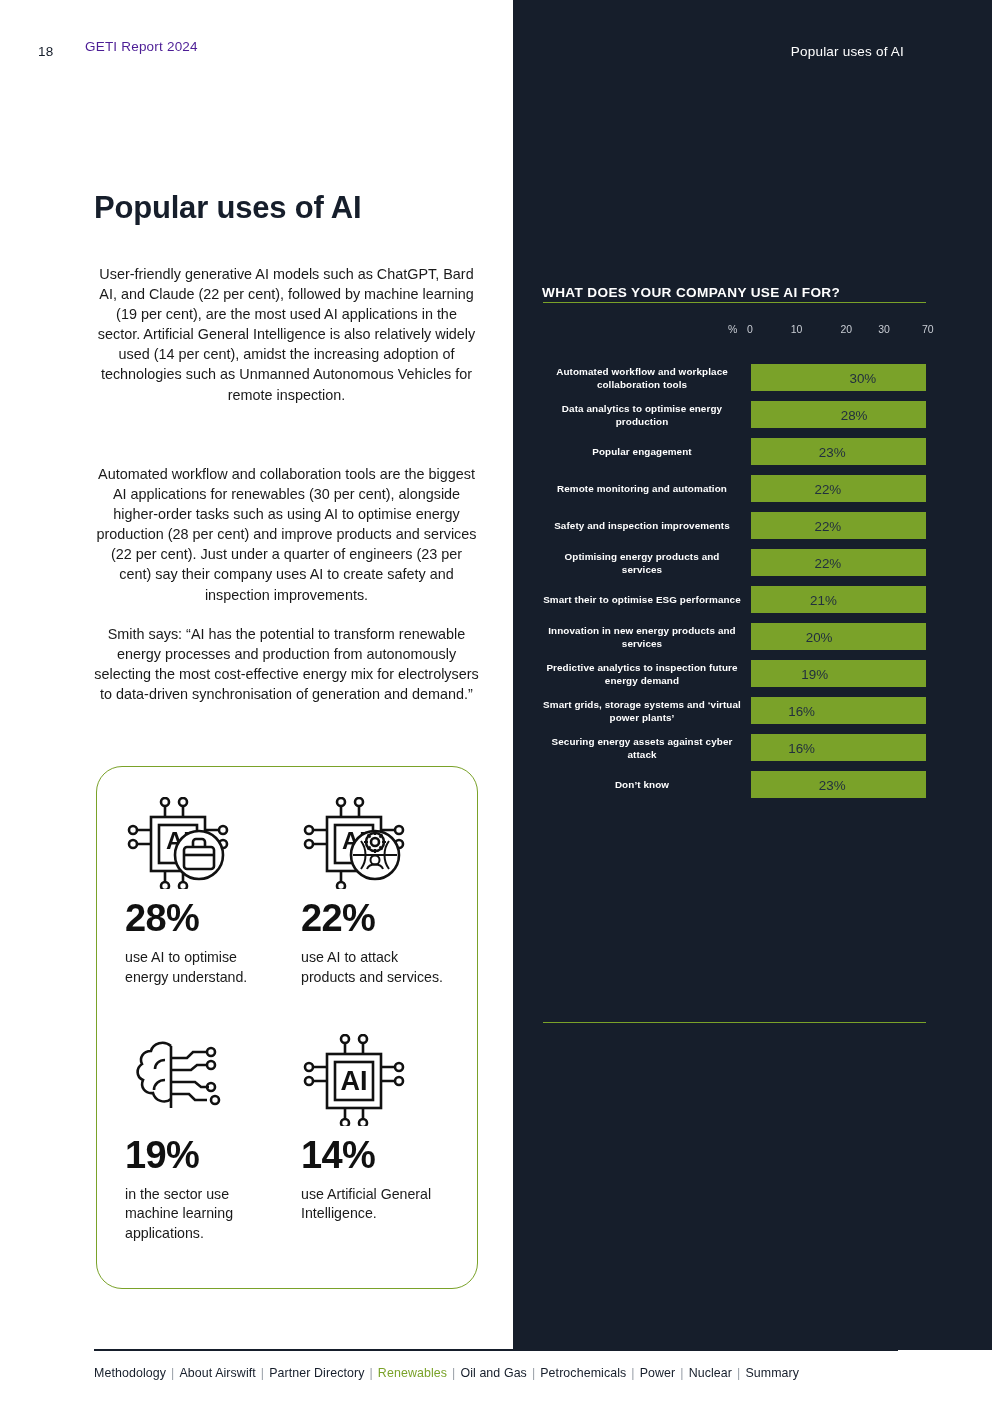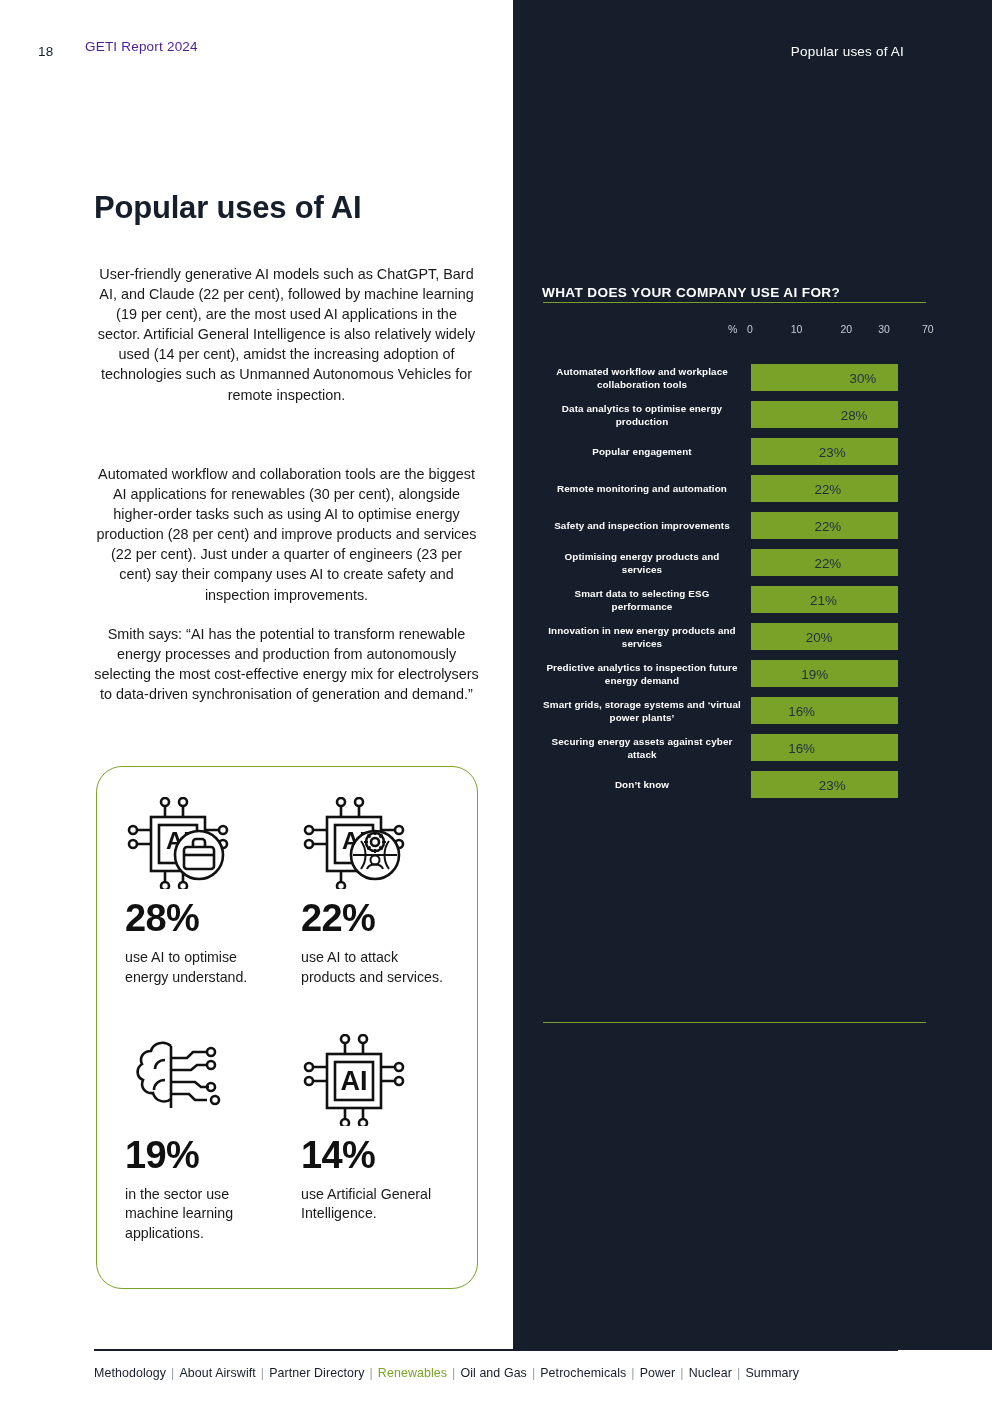--- a/index.html
+++ b/index.html
@@ -176,21 +176,21 @@
     width: 198px;
     font-size: 9.9px;
     font-weight: bold;
     line-height: 13.2px;
     color: #ffffff;
     letter-spacing: .1px;
   }
   .bar-track {
     position: relative;
     margin-left: 208px;
-    width: 147px;
+    width: 175px;
     height: 27px;
   }
   .bar-fill {
     position: absolute;
     inset: 0;
     background: #7AA229;
   }
   .bar-value {
     position: absolute;
     top: 50%;
@@ -397,21 +397,21 @@
         </div>
       </div>
       <div class="bar-row">
         <div class="bar-label">Optimising energy products and services</div>
         <div class="bar-track">
           <div class="bar-fill" style="background: rgb(122, 162, 41);"></div>
           <div class="bar-value" style="color: rgb(34, 48, 62); left: 96.25px;">22%</div>
         </div>
       </div>
       <div class="bar-row">
-        <div class="bar-label">Smart data to selecting ESG performance</div>
+        <div class="bar-label">Smart their to optimise ESG performance</div>
         <div class="bar-track">
           <div class="bar-fill" style="background: rgb(122, 162, 41);"></div>
           <div class="bar-value" style="color: rgb(34, 48, 62); left: 91.875px;">21%</div>
         </div>
       </div>
       <div class="bar-row">
         <div class="bar-label">Innovation in new energy products and services</div>
         <div class="bar-track">
           <div class="bar-fill" style="background: rgb(122, 162, 41);"></div>
           <div class="bar-value" style="color: rgb(34, 48, 62); left: 87.5px;">20%</div>

